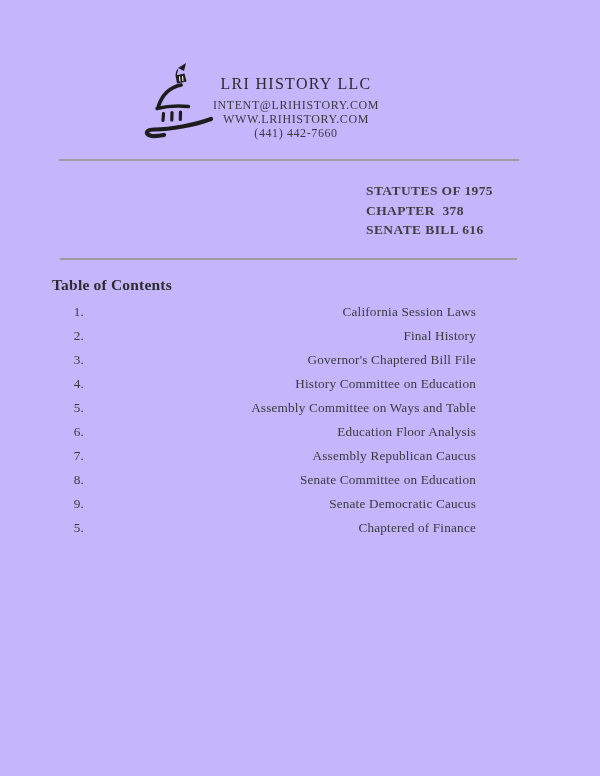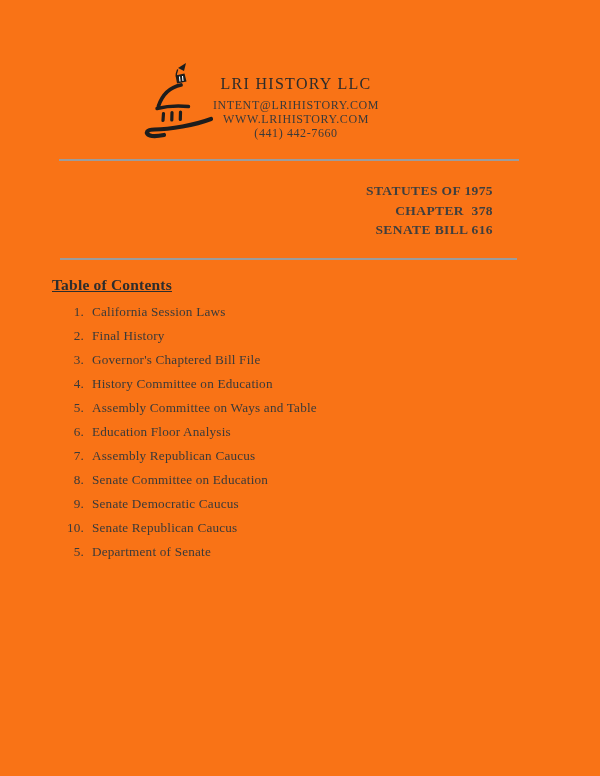--- a/index.html
+++ b/index.html
@@ -1,20 +1,20 @@
 <!DOCTYPE html>
 <html><head>
 <meta charset="utf-8">
 <style>
   html, body { margin: 0; padding: 0; background: #ffffff; }
   .page {
     position: relative;
     width: 600px;
     height: 776px;
-    background: #f97316;
+    background: #c4b5fd;
     font-family: "Liberation Serif", "DejaVu Serif", serif;
     overflow: hidden;
   }
 
   
   .logo {
     position: absolute;
     left: 140px;
     top: 55px;
     width: 90px;
@@ -51,39 +51,37 @@
     background: #9c9c9c;
   }
   .rule-top { left: 59px; top: 159px; width: 460px; }
   .rule-bottom { left: 60px; top: 258px; width: 457px; }
 
   
   .caption {
     position: absolute;
     right: 107px;
     top: 181px;
-    text-align: right;
     font-weight: bold;
     font-size: 13.5px;
     line-height: 19.7px;
     letter-spacing: 0.4px;
     color: #3f3f3f;
   }
   .caption-line { white-space: pre; }
 
   
   .toc-title {
     position: absolute;
     left: 52px;
     top: 276px;
     font-weight: bold;
     font-size: 15.5px;
     color: #2d2d2d;
     letter-spacing: 0.2px;
-    text-decoration: underline;
   }
   .toc-list {
     position: absolute;
     left: 56px;
     top: 300px;
     width: 420px;
   }
   .toc-row {
     display: flex;
     height: 24px;
@@ -91,21 +89,21 @@
     font-size: 13.2px;
     color: #3a3a3a;
     letter-spacing: 0.2px;
   }
   .toc-num {
     width: 28px;
     text-align: right;
     padding-right: 8px;
     flex: 0 0 auto;
   }
-  .toc-label { flex: 1; white-space: nowrap; }
+  .toc-label { flex: 1; white-space: nowrap; text-align: right; }
 
   .ink { stroke: #1d1d1d; fill: none; stroke-linecap: round; stroke-linejoin: round; }
 </style>
 </head>
 <body>
 
 <div class="page">
 
   <svg class="logo" viewBox="0 0 90 90" xmlns="http://www.w3.org/2000/svg">
 
@@ -176,22 +174,18 @@
     </div>
     <div class="toc-row">
       <span class="toc-num">8.</span>
       <span class="toc-label">Senate Committee on Education</span>
     </div>
     <div class="toc-row">
       <span class="toc-num">9.</span>
       <span class="toc-label">Senate Democratic Caucus</span>
     </div>
     <div class="toc-row">
-      <span class="toc-num">10.</span>
-      <span class="toc-label">Senate Republican Caucus</span>
-    </div>
-    <div class="toc-row">
       <span class="toc-num">5.</span>
-      <span class="toc-label">Department of Senate</span>
+      <span class="toc-label">Chaptered of Finance</span>
     </div>
   </div>
 
 </div>
 
 </body></html>

